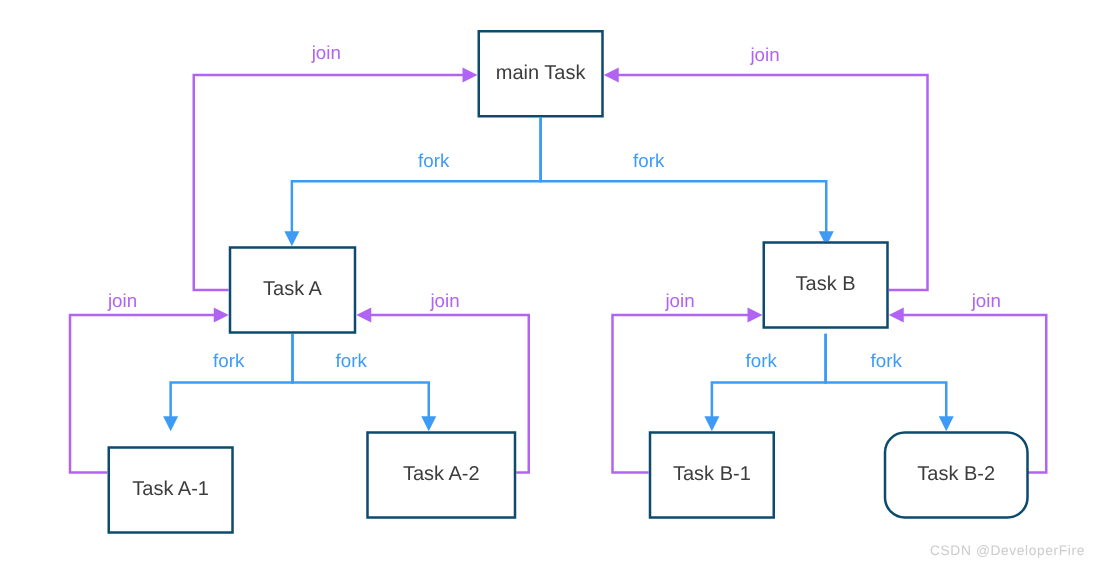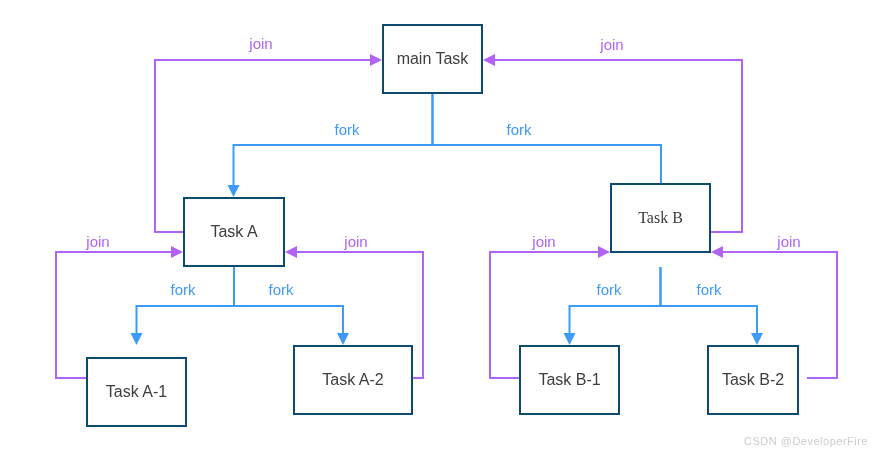--- a/index.html
+++ b/index.html
@@ -102,33 +102,33 @@
       <polygon points="711,252 723,246 723,258" fill="#b164f3"></polygon>
     </g>
   </svg>
 
   <div class="node" style="left:382px; top:24px;">
     <span>main Task</span>
   </div>
   <div class="node" style="left:183px; top:197px; width:102px;">
     <span>Task A</span>
   </div>
-  <div class="node" style="left:610px; top:183px;font-family:Liberation Serif, serif;">
+  <div class="node" style="left:610px; top:193px;">
     <span>Task B</span>
   </div>
   <div class="node" style="left:86px; top:345px;margin-top:12px;">
     <span>Task A-1</span>
   </div>
   <div class="node" style="left:293px; top:345px; width:120px;">
     <span>Task A-2</span>
   </div>
   <div class="node" style="left:519px; top:345px;text-align:right;">
     <span>Task B-1</span>
   </div>
-  <div class="node" style="left:707px; top:345px; width:92px;">
+  <div class="node" style="left:707px; top:345px; width:116px;border-radius:17px;">
     <span>Task B-2</span>
   </div>
 
   <span class="edge-label join" style="left:261px; top:43px;">join</span>
   <span class="edge-label join" style="left:612px; top:44px;">join</span>
   <span class="edge-label fork" style="left:347px; top:129px;">fork</span>
   <span class="edge-label fork" style="left:519px; top:129px;">fork</span>
   <span class="edge-label join" style="left:98px;  top:241px;">join</span>
   <span class="edge-label join" style="left:356px; top:241px;">join</span>
   <span class="edge-label join" style="left:544px; top:241px;">join</span>

